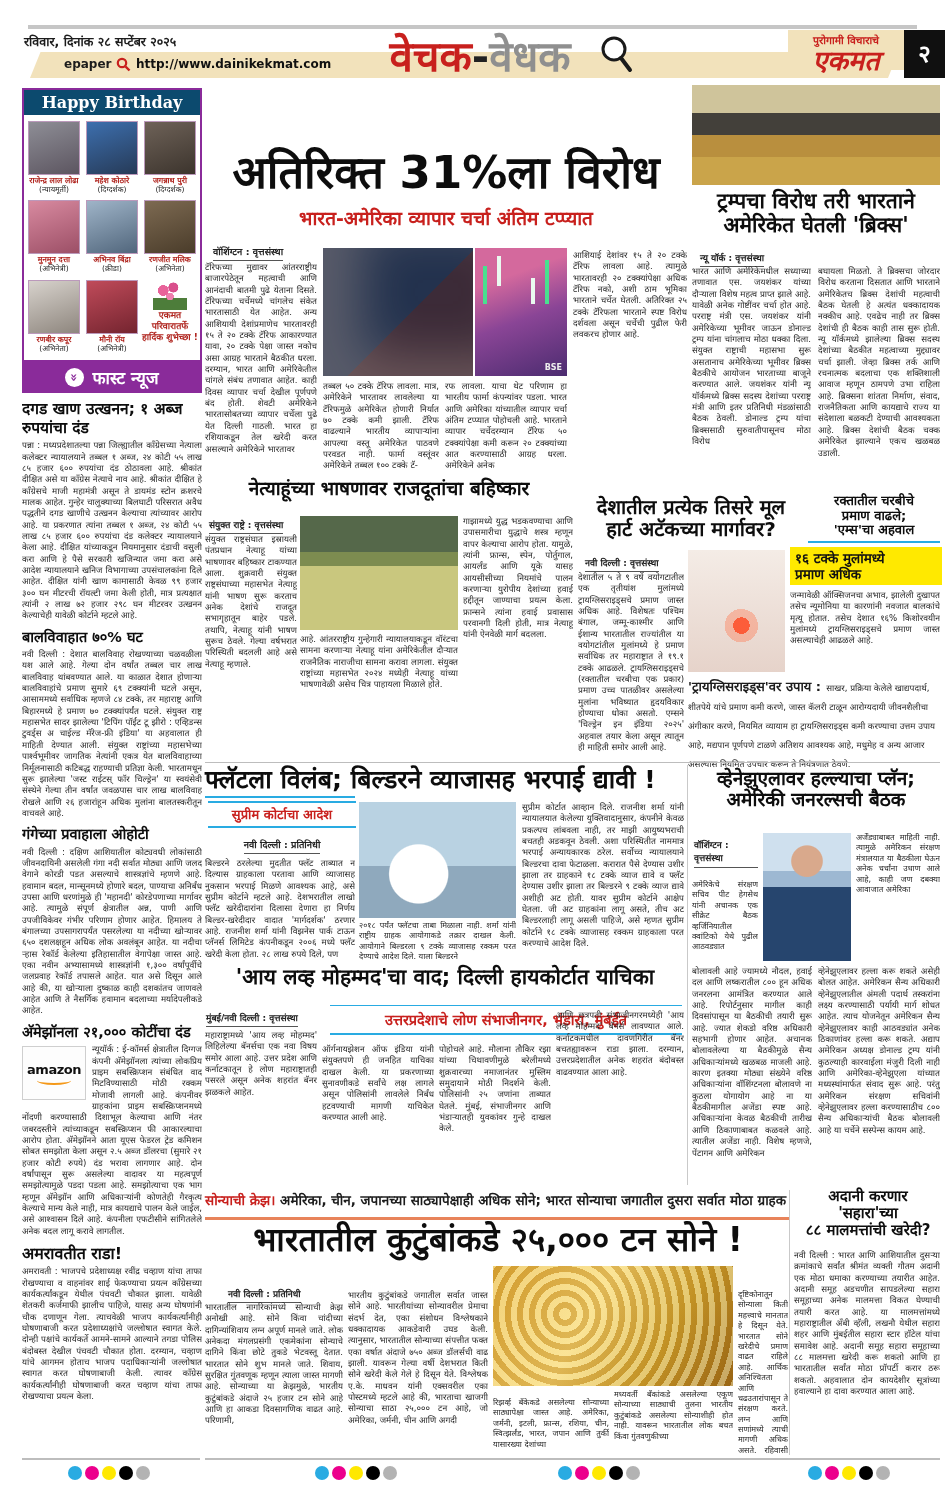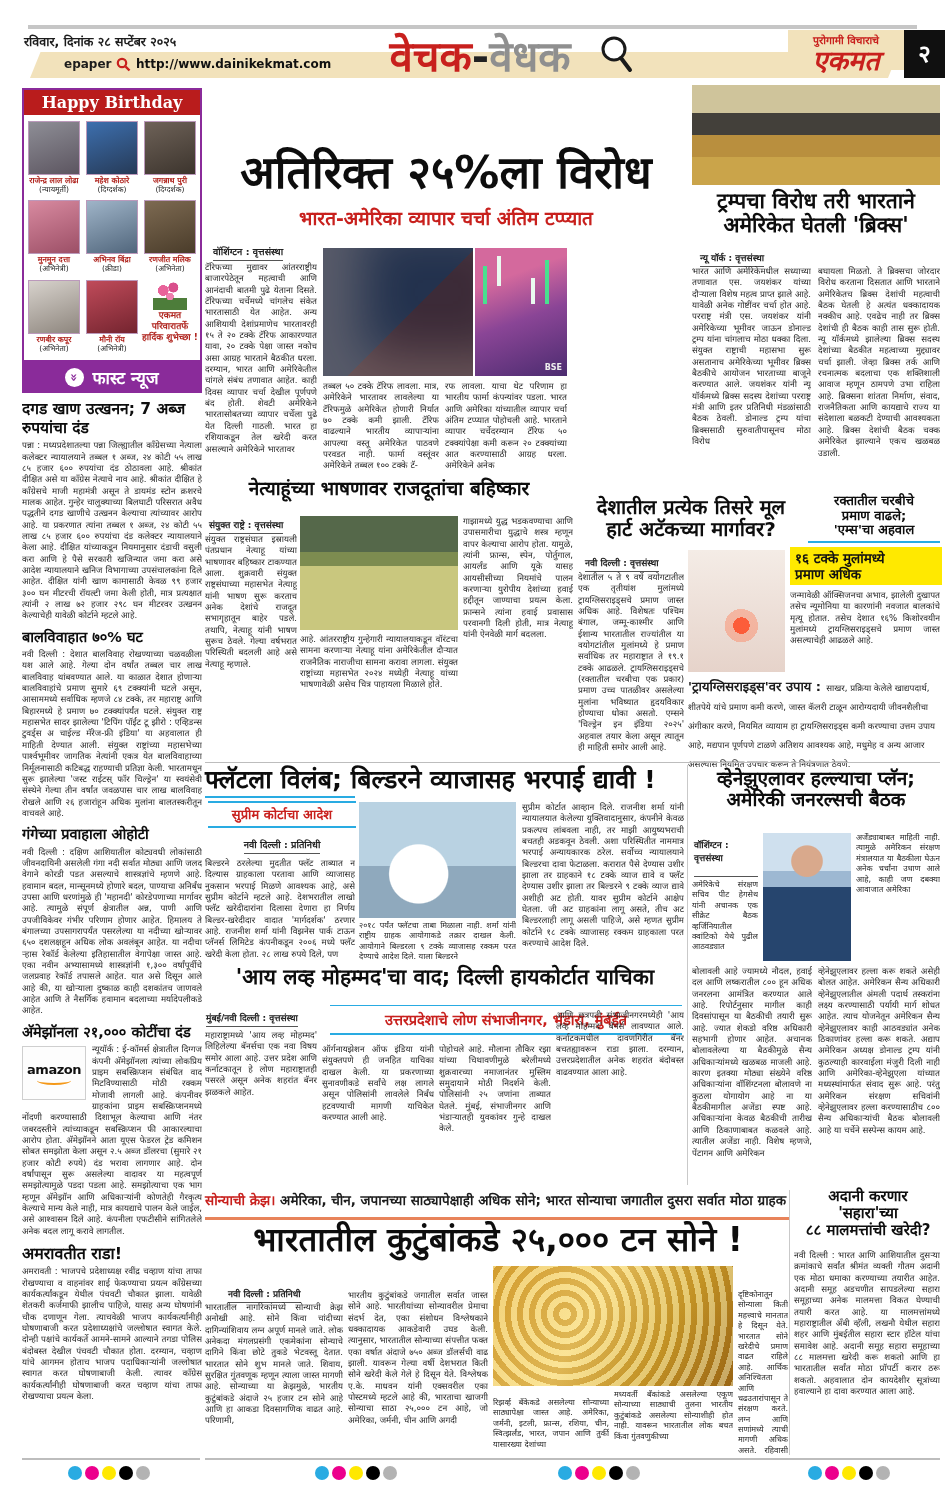--- a/index.html
+++ b/index.html
@@ -14,21 +14,21 @@
   .center{text-align:center;}
   .photo{background:#ccc;}
   .vrule{width:1px;background:#c9c9c9;}
   .hrule{height:1px;background:#bdbdbd;}
   
   .cream{background:#f2e2bb;}
   .masthead-main{font-size:42px;font-weight:bold;font-family:"DejaVu Serif","Liberation Serif",serif;}
   .brand-box{font-family:"DejaVu Serif","Liberation Serif",serif;}
   
   .bday{border:2px solid #8a2b9a;background:#fff;}
-  .bday-head{background:#b91c1c;color:#fff;font-family:"DejaVu Serif","Liberation Serif",serif;
+  .bday-head{background:#0c4a6e;color:#fff;font-family:"DejaVu Serif","Liberation Serif",serif;
              font-weight:bold;font-size:16px;text-align:center;padding:3px 0;}
   .bday-grid{display:flex;flex-wrap:wrap;padding:3px 1px;}
   .bday-cell{width:33.33%;box-sizing:border-box;text-align:center;padding:3px 1px;}
   .bday-ph{width:50px;height:52px;margin:0 auto;border:1px solid #b9b;}
   .bday-nm{font-size:7.8px;font-weight:bold;color:#b0251f;margin-top:2px;line-height:1.15;}
   .bday-rl{font-size:7.6px;color:#222;line-height:1.1;}
   .p1{background:linear-gradient(160deg,#8e8e96,#5c5560);} .p2{background:linear-gradient(160deg,#3d6fae,#263a57);}
   .p3{background:linear-gradient(160deg,#6e6258,#3c342d);} .p4{background:linear-gradient(160deg,#d88aa0,#9c4f66);}
   .p5{background:linear-gradient(160deg,#9fb4c8,#51667c);} .p6{background:linear-gradient(160deg,#7d6a52,#4a3c2a);}
   .p7{background:linear-gradient(160deg,#d7d2cc,#8e867e);} .p8{background:linear-gradient(160deg,#c04b5a,#74242f);}
@@ -133,21 +133,21 @@
         </div>
     </div>
   </div>
 
   <div class="sidebar">
     <div class="fast-bar">
       <span class="fast-ic">»</span>
       <span>फास्ट न्यूज</span>
     </div>
     <div>
-      <div class="fn-h" style="font-size:15.5px;">दगड खाण उत्खनन; 7 अब्ज रुपयांचा दंड</div>
+      <div class="fn-h" style="font-size:15.5px;">दगड खाण उत्खनन; १ अब्ज रुपयांचा दंड</div>
       <div class="body-txt">पन्ना : मध्यप्रदेशातल्या पन्ना जिल्ह्यातील काँग्रेसच्या नेत्याला कलेक्टर न्यायालयाने तब्बल १ अब्ज, २४ कोटी ५५ लाख ८५ हजार ६०० रुपयांचा दंड ठोठावला आहे. श्रीकांत दीक्षित असे या काँग्रेस नेत्याचे नाव आहे. श्रीकांत दीक्षित हे काँग्रेसचे माजी महामंत्री असून ते डायमंड स्टोन क्रशरचे मालक आहेत. गुन्हेर चालुक्याच्या बिलघाटी परिसरात अवैध पद्धतीने दगड खाणीचे उत्खनन केल्याचा त्यांच्यावर आरोप आहे. या प्रकरणात त्यांना तब्बल १ अब्ज, २४ कोटी ५५ लाख ८५ हजार ६०० रुपयांचा दंड कलेक्टर न्यायालयाने केला आहे. दीक्षित यांच्याकडून नियमानुसार दंडाची वसुली करा आणि हे पैसे सरकारी खजिन्यात जमा करा असे आदेश न्यायालयाने खनिज विभागाच्या उपसंचालकांना दिले आहेत. दीक्षित यांनी खाण कामासाठी केवळ ९९ हजार ३०० घन मीटरची रॉयल्टी जमा केली होती, मात्र प्रत्यक्षात त्यांनी २ लाख ७२ हजार २९८ घन मीटरवर उत्खनन केल्याचेही यावेळी कोर्टाने म्हटले आहे.</div>
     </div>
     <div>
       <div class="fn-h">बालविवाहात ७०% घट</div>
       <div class="body-txt">नवी दिल्ली : देशात बालविवाह रोखण्याच्या चळवळीला यश आले आहे. गेल्या दोन वर्षांत तब्बल चार लाख बालविवाह थांबवण्यात आले. या काळात देशात होणाऱ्या बालविवाहांचे प्रमाण सुमारे ६९ टक्क्यांनी घटले असून, आसाममध्ये सर्वाधिक म्हणजे ८४ टक्के, तर महाराष्ट्र आणि बिहारमध्ये हे प्रमाण ७० टक्क्यांपर्यंत घटले. संयुक्त राष्ट्र महासभेत सादर झालेल्या 'टिपिंग पॉईंट टू झीरो : एव्हिडन्स टुवर्ड्स अ चाईल्ड मॅरेज-फ्री इंडिया' या अहवालात ही माहिती देण्यात आली. संयुक्त राष्ट्रांच्या महासभेच्या पार्श्वभूमीवर जागतिक नेत्यांनी एकत्र येत बालविवाहाच्या निर्मूलनासाठी कटिबद्ध राहण्याची प्रतिज्ञा केली. भारतामधून सुरू झालेल्या 'जस्ट राईटस् फॉर चिल्ड्रेन' या स्वयंसेवी संस्थेने गेल्या तीन वर्षांत जवळपास चार लाख बालविवाह रोखले आणि २६ हजारांहून अधिक मुलांना बालतस्करीतून वाचवले आहे.</div>
     </div>
     <div>
       <div class="fn-h">गंगेच्या प्रवाहाला ओहोटी</div>
       <div class="body-txt">नवी दिल्ली : दक्षिण आशियातील कोट्यवधी लोकांसाठी जीवनदायिनी असलेली गंगा नदी सर्वात मोठ्या आणि जलद वेगाने कोरडी पडत असल्याचे शास्त्रज्ञांचे म्हणणे आहे. हवामान बदल, मान्सूनमध्ये होणारे बदल, पाण्याचा अनिर्बंध उपसा आणि धरणांमुळे ही 'महानदी' कोरडेपणाच्या मार्गावर आहे. त्यामुळे संपूर्ण क्षेत्रातील अन्न, पाणी आणि उपजीविकेवर गंभीर परिणाम होणार आहेत. हिमालय ते बंगालच्या उपसागरापर्यंत पसरलेल्या या नदीच्या खोऱ्यावर ६५० दशलक्षहून अधिक लोक अवलंबून आहेत. या नदीचा ऱ्हास रेकॉर्ड केलेल्या इतिहासातील वेगापेक्षा जास्त आहे. एका नवीन अभ्यासामध्ये शास्त्रज्ञांनी १,३०० वर्षांपूर्वीचे जलप्रवाह रेकॉर्ड तपासले आहेत. यात असे दिसून आले आहे की, या खोऱ्याला दुष्काळ काही दशकांतच जाणवले आहेत आणि ते नैसर्गिक हवामान बदलाच्या मर्यादेपलीकडे आहेत.</div>
     </div>
@@ -159,34 +159,35 @@
             <span class="amz-s"></span>
           </span><span>न्यूयॉर्क : ई-कॉमर्स क्षेत्रातील दिग्गज कंपनी अ‍ॅमेझॉनला त्यांच्या लोकप्रिय प्राइम सबस्क्रिप्शन संबंधित वाद मिटविण्यासाठी मोठी रक्कम मोजावी लागली आहे. कंपनीवर ग्राहकांना प्राइम सबस्क्रिप्शनमध्ये नोंदणी करण्यासाठी दिशाभूल केल्याचा आणि नंतर जबरदस्तीने त्यांच्याकडून सबस्क्रिप्शन फी आकारल्याचा आरोप होता. अ‍ॅमेझॉनने आता यूएस फेडरल ट्रेड कमिशन सोबत समझोता केला असून २.५ अब्ज डॉलरचा (सुमारे २१ हजार कोटी रुपये) दंड भरावा लागणार आहे. दोन वर्षांपासून सुरू असलेल्या वादावर या महत्वपूर्ण समझोत्यामुळे पडदा पडला आहे. समझोत्याचा एक भाग म्हणून अ‍ॅमेझॉन आणि अधिकाऱ्यांनी कोणतेही गैरकृत्य केल्याचे मान्य केले नाही, मात्र कायद्याचे पालन केले जाईल, असे आश्वासन दिले आहे. कंपनीला एफटीसीने सांगितलेले अनेक बदल लागू करावे लागतील.</span>
       </div>
     </div>
     <div>
       <div class="fn-h" style="font-size:16px;">अमरावतीत राडा!</div>
       <div class="body-txt">अमरावती : भाजपचे प्रदेशाध्यक्ष रवींद्र चव्हाण यांचा ताफा रोखण्याचा व वाहनांवर शाई फेकण्याचा प्रयत्न काँग्रेसच्या कार्यकर्त्यांकडून येथील पंचवटी चौकात झाला. यावेळी शेतकरी कर्जमाफी झालीच पाहिजे, यासह अन्य घोषणांनी चौक दणाणून गेला. त्याचवेळी भाजप कार्यकर्त्यांनीही घोषणाबाजी करत प्रदेशाध्यक्षांचे जल्लोषात स्वागत केले. दोन्ही पक्षांचे कार्यकर्ते आमने-सामने आल्याने तगडा पोलिस बंदोबस्त देखील पंचवटी चौकात होता. दरम्यान, चव्हाण यांचे आगमन होताच भाजप पदाधिकाऱ्यांनी जल्लोषात स्वागत करत घोषणाबाजी केली. त्यावर काँग्रेस कार्यकर्त्यांनीही घोषणाबाजी करत चव्हाण यांचा ताफा रोखण्याचा प्रयत्न केला.</div>
     </div>
   </div>
 
-  <div class="abs headline center" style="left:200px;top:148px;width:492px;font-size:45px;">अतिरिक्त २५%ला विरोध</div>
+  <div class="abs headline center" style="left:200px;top:148px;width:492px;font-size:45px;">अतिरिक्त 31%ला विरोध</div>
   <div class="abs center red" style="left:200px;top:205px;width:492px;font-size:19px;font-weight:bold;">भारत-अमेरिका व्यापार चर्चा अंतिम टप्प्यात</div>
   <div class="abs" style="left:213px;top:240px;"><span class="byline">वॉशिंग्टन : वृत्तसंस्था</span></div>
   <div class="abs body-txt" style="left:205px;top:262px;width:112px;height:240px;">टॅरिफच्या मुद्यावर आंतरराष्ट्रीय बाजारपेठेतून महत्वाची आणि आनंदाची बातमी पुढे येताना दिसते. टॅरिफच्या चर्चेमध्ये चांगलेच संकेत भारतासाठी येत आहेत. अन्य आशियायी देशांप्रमाणेच भारतावरही १५ ते २० टक्के टॅरिफ आकारण्यात यावा, २० टक्के पेक्षा जास्त नकोच असा आग्रह भारताने बैठकीत धरला. दरम्यान, भारत आणि अमेरिकेतील चांगले संबंध तणावात आहेत. काही दिवस व्यापार चर्चा देखील पूर्णपणे बंद होती. शेवटी अमेरिकेने भारतासोबतच्या व्यापार चर्चेला पुढे येत दिल्ली गाठली. भारत हा रशियाकडून तेल खरेदी करत असल्याने अमेरिकेने भारतावर</div>
   <div class="abs photo" style="left:323px;top:248px;width:150px;height:128px;background:linear-gradient(135deg,#23324e 0 55%,#3c2b38 55% 100%);box-shadow:inset 40px -20px 50px rgba(230,200,180,.28);"></div>
   <div class="abs" style="left:475px;top:248px;width:92px;height:128px;background:linear-gradient(160deg,#d4699d 0 25%,#8a4596 55%,#4c2c70 100%);">
     <div style="position:absolute;left:8px;top:18px;width:4px;height:38px;background:#49e08f;"></div>
     <div style="position:absolute;left:22px;top:8px;width:4px;height:30px;background:#eafaf0;"></div>
     <div style="position:absolute;left:70px;top:12px;width:4px;height:44px;background:#49e08f;"></div>
     <div style="position:absolute;left:56px;top:30px;width:4px;height:26px;background:#eafaf0;"></div>
     <div style="position:absolute;right:5px;bottom:4px;color:#eee;font-size:8px;font-weight:bold;">BSE</div>
   </div>
   <div class="abs body-txt" style="left:323px;top:381px;width:116px;height:120px;">तब्बल ५० टक्के टॅरिफ लावला. मात्र, अमेरिकेने भारतावर लावलेल्या या टॅरिफमुळे अमेरिकेत होणारी निर्यात ७० टक्के कमी झाली. टॅरिफ वाढल्याने भारतीय व्यापाऱ्यांना आपल्या वस्तू अमेरिकेत पाठवणे परवडत नाही. फार्मा वस्तूंवर अमेरिकेने तब्बल १०० टक्के टॅ-</div>
   <div class="abs body-txt" style="left:445px;top:381px;width:122px;height:120px;">रफ लावला. याचा थेट परिणाम हा भारतीय फार्मा कंपन्यांवर पडला. भारत आणि अमेरिका यांच्यातील व्यापार चर्चा अंतिम टप्प्यात पोहोचली आहे. भारताने व्यापार चर्चेदरम्यान टॅरिफ ५० टक्क्यांपेक्षा कमी करून २० टक्क्यांच्या आत करण्यासाठी आग्रह धरला. अमेरिकेने अनेक</div>
+  <div class="abs body-txt" style="left:573px;top:250px;width:114px;height:252px;">आशियाई देशांवर १५ ते २० टक्के टॅरिफ लावला आहे. त्यामुळे भारतावरही २० टक्क्यांपेक्षा अधिक टॅरिफ नको, अशी ठाम भूमिका भारताने चर्चेत घेतली. अतिरिक्त २५ टक्के टॅरिफला भारताने स्पष्ट विरोध दर्शवला असून चर्चेची पुढील फेरी लवकरच होणार आहे.</div>
 
   <div class="abs photo" style="left:692px;top:85px;width:248px;height:100px;background:linear-gradient(180deg,#cfc49b 0 28%,#43403a 28% 50%,#b98f3e 50% 72%,#caa44a 72% 100%);"></div>
   <div class="abs headline center" style="left:692px;top:190px;width:248px;font-size:21px;">
     <div>ट्रम्पचा विरोध तरी भारताने</div>
     <div>अमेरिकेत घेतली 'ब्रिक्स'</div>
   </div>
   <div class="abs" style="left:700px;top:246px;"><span class="byline" style="font-size:9px;">न्यू यॉर्क : वृत्तसंस्था</span></div>
   <div class="abs body-txt" style="left:692px;top:266px;width:119px;height:240px;">भारत आणि अमेरिकेमधील सध्याच्या तणावात एस. जयशंकर यांच्या दौऱ्याला विशेष महत्व प्राप्त झाले आहे. यावेळी अनेक गोष्टींवर चर्चा होत आहे. परराष्ट्र मंत्री एस. जयशंकर यांनी अमेरिकेच्या भूमीवर जाऊन डोनाल्ड ट्रम्प यांना चांगलाच मोठा धक्का दिला. संयुक्त राष्ट्राची महासभा सुरू असतानाच अमेरिकेच्या भूमीवर ब्रिक्स बैठकीचे आयोजन भारताच्या बाजूने करण्यात आले. जयशंकर यांनी न्यू यॉर्कमध्ये ब्रिक्स सदस्य देशांच्या परराष्ट्र मंत्री आणि इतर प्रतिनिधी मंडळांसाठी बैठक ठेवली. डोनाल्ड ट्रम्प यांचा ब्रिक्ससाठी सुरुवातीपासूनच मोठा विरोध</div>
   <div class="abs body-txt" style="left:818px;top:266px;width:122px;height:240px;">बघायला मिळतो. ते ब्रिक्सचा जोरदार विरोध करताना दिसतात आणि भारताने अमेरिकेतच ब्रिक्स देशांची महत्वाची बैठक घेतली हे अत्यंत धक्कादायक नक्कीच आहे. एवढेच नाही तर ब्रिक्स देशांची ही बैठक काही तास सुरू होती. न्यू यॉर्कमध्ये झालेल्या ब्रिक्स सदस्य देशांच्या बैठकीत महत्वाच्या मुद्द्यावर चर्चा झाली. जेव्हा ब्रिक्स तर्क आणि रचनात्मक बदलाचा एक शक्तिशाली आवाज म्हणून ठामपणे उभा राहिला आहे. ब्रिक्सना शांतता निर्माण, संवाद, राजनैतिकता आणि कायद्याचे राज्य या संदेशाला बळकटी देण्याची आवश्यकता आहे. ब्रिक्स देशांची बैठक चक्क अमेरिकेत झाल्याने एकच खळबळ उडाली.</div>
 
@@ -228,21 +229,21 @@
   <div class="abs body-txt" style="left:205px;top:858px;width:150px;height:104px;">बिल्डरने ठरलेल्या मुदतीत फ्लॅट ताब्यात न दिल्यास ग्राहकाला परतावा आणि व्याजासह नुकसान भरपाई मिळणे आवश्यक आहे, असे सुप्रीम कोर्टाने म्हटले आहे. देशभरातील लाखो फ्लॅट खरेदीदारांना दिलासा देणारा हा निर्णय बिल्डर-खरेदीदार वादात 'मार्गदर्शक' ठरणार आहे. राजनीश शर्मा यांनी विझनेस पार्क टाऊन प्लॅनर्स लिमिटेड कंपनीकडून २००६ मध्ये फ्लॅट खरेदी केला होता. २८ लाख रुपये दिले, पण</div>
   <div class="abs photo" style="left:359px;top:802px;width:157px;height:116px;background:radial-gradient(circle at 38% 62%,#ffffff 0 24%,rgba(255,255,255,0) 25%),radial-gradient(circle at 38% 48%,#c0392b 0 10%,rgba(192,57,43,0) 11%),linear-gradient(180deg,#b9d2e2 0 55%,#8fa9bd 55% 100%);"></div>
   <div class="abs body-sm" style="left:359px;top:921px;width:157px;height:42px;">२०१८ पर्यंत फ्लॅटचा ताबा मिळाला नाही. शर्मा यांनी राष्ट्रीय ग्राहक आयोगाकडे तक्रार दाखल केली. आयोगाने बिल्डरला ९ टक्के व्याजासह रक्कम परत देण्याचे आदेश दिले. याला बिल्डरने</div>
   <div class="abs body-txt" style="left:522px;top:802px;width:162px;height:160px;">सुप्रीम कोर्टात आव्हान दिले. राजनीश शर्मा यांनी न्यायालयात केलेल्या युक्तिवादानुसार, कंपनीने केवळ प्रकल्पच लांबवला नाही, तर माझी आयुष्यभराची बचतही अडकवून ठेवली. अशा परिस्थितीत नाममात्र भरपाई अन्यायकारक ठरेल. सर्वोच्च न्यायालयाने बिल्डरचा दावा फेटाळला. करारात पैसे देण्यास उशीर झाला तर ग्राहकाने १८ टक्के व्याज द्यावे व फ्लॅट देण्यास उशीर झाला तर बिल्डरने ९ टक्के व्याज द्यावे अशीही अट होती. यावर सुप्रीम कोर्टाने आक्षेप घेतला. जी अट ग्राहकांना लागू असते, तीच अट बिल्डरलाही लागू असली पाहिजे, असे म्हणत सुप्रीम कोर्टाने १८ टक्के व्याजासह रक्कम ग्राहकाला परत करण्याचे आदेश दिले.</div>
 
   <div class="abs vrule" style="left:687px;top:765px;height:420px;"></div>
   <div class="abs headline center" style="left:692px;top:768px;width:248px;font-size:19px;">
     <div>व्हेनेझुएलावर हल्ल्याचा प्लॅन;</div>
     <div>अमेरिकी जनरल्सची बैठक</div>
   </div>
-  <div class="abs" style="left:694px;top:838px;width:64px;font-size:9px;font-weight:bold;border-bottom:1px solid #555;padding-bottom:12px;">
+  <div class="abs" style="left:694px;top:838px;width:64px;font-size:9px;font-weight:bold;border-bottom:1px solid #555;padding-bottom:3px;">
     <div>वॉशिंग्टन :</div>
     <div>वृत्तसंस्था</div>
   </div>
   <div class="abs photo" style="left:763px;top:833px;width:88px;height:128px;background:radial-gradient(circle at 50% 22%,#d9a98c 0 14%,rgba(217,169,140,0) 15%),linear-gradient(180deg,#cfe0ee 0 30%,#9db8d2 30% 42%,#26456e 42% 100%);"></div>
   <div class="abs body-sm" style="left:692px;top:880px;width:66px;height:82px;">अमेरिकेचे संरक्षण सचिव पीट हेगसेथ यांनी अचानक एक सीक्रेट बैठक व्हर्जिनियातील क्वांटिको येथे पुढील आठवड्यात</div>
   <div class="abs body-sm" style="left:856px;top:833px;width:84px;height:130px;">अर्जेंड्याबाबत माहिती नाही. त्यामुळे अमेरिकन संरक्षण मंत्रालयात या बैठकीला घेऊन अनेक चर्चांना उधाण आले आहे, काही जण दबक्या आवाजात अमेरिका</div>
   <div class="abs body-txt" style="left:692px;top:966px;width:120px;height:218px;">बोलावली आहे ज्यामध्ये नौदल, हवाई दल आणि लष्करातील ८०० हून अधिक जनरलना आमंत्रित करण्यात आले आहे. रिपोर्टनुसार मागील काही दिवसांपासून या बैठकीची तयारी सुरू आहे. ज्यात शेकडो वरिष्ठ अधिकारी सहभागी होणार आहेत. अचानक बोलावलेल्या या बैठकीमुळे सैन्य अधिकाऱ्यांमध्ये खळबळ माजली आहे. कारण इतक्या मोठ्या संख्येने वरिष्ठ अधिकाऱ्यांना वॉशिंग्टनला बोलावणे ना कुठला योगायोग आहे ना या बैठकीमागील अजेंडा स्पष्ट आहे. अधिकाऱ्यांना केवळ बैठकीची तारीख आणि ठिकाणाबाबत कळवले आहे. त्यातील अजेंडा नाही. विशेष म्हणजे, पेंटागन आणि अमेरिकन</div>
   <div class="abs body-txt" style="left:818px;top:966px;width:122px;height:218px;">व्हेनेझुएलावर हल्ला करू शकते असेही बोलत आहेत. अमेरिकन सैन्य अधिकारी व्हेनेझुएलातील अंमली पदार्थ तस्करांना लक्ष्य करण्यासाठी पर्यायी मार्ग शोधत आहेत. त्याच योजनेतून अमेरिकन सैन्य व्हेनेझुएलावर काही आठवड्यांत अनेक ठिकाणांवर हल्ला करू शकते. अद्याप अमेरिकन अध्यक्ष डोनाल्ड ट्रम्प यांनी कुठल्याही कारवाईला मंजुरी दिली नाही आणि अमेरिका-व्हेनेझुएला यांच्यात मध्यस्थांमार्फत संवाद सुरू आहे. परंतु अमेरिकन संरक्षण सचिवांनी व्हेनेझुएलावर हल्ला करण्यासाठीच ८०० सैन्य अधिकाऱ्यांची बैठक बोलावली आहे या चर्चेने सस्पेन्स कायम आहे.</div>
 
   <div class="abs headline center" style="left:205px;top:966px;width:480px;font-size:21px;">'आय लव्ह मोहम्मद'चा वाद; दिल्ली हायकोर्टात याचिका</div>

